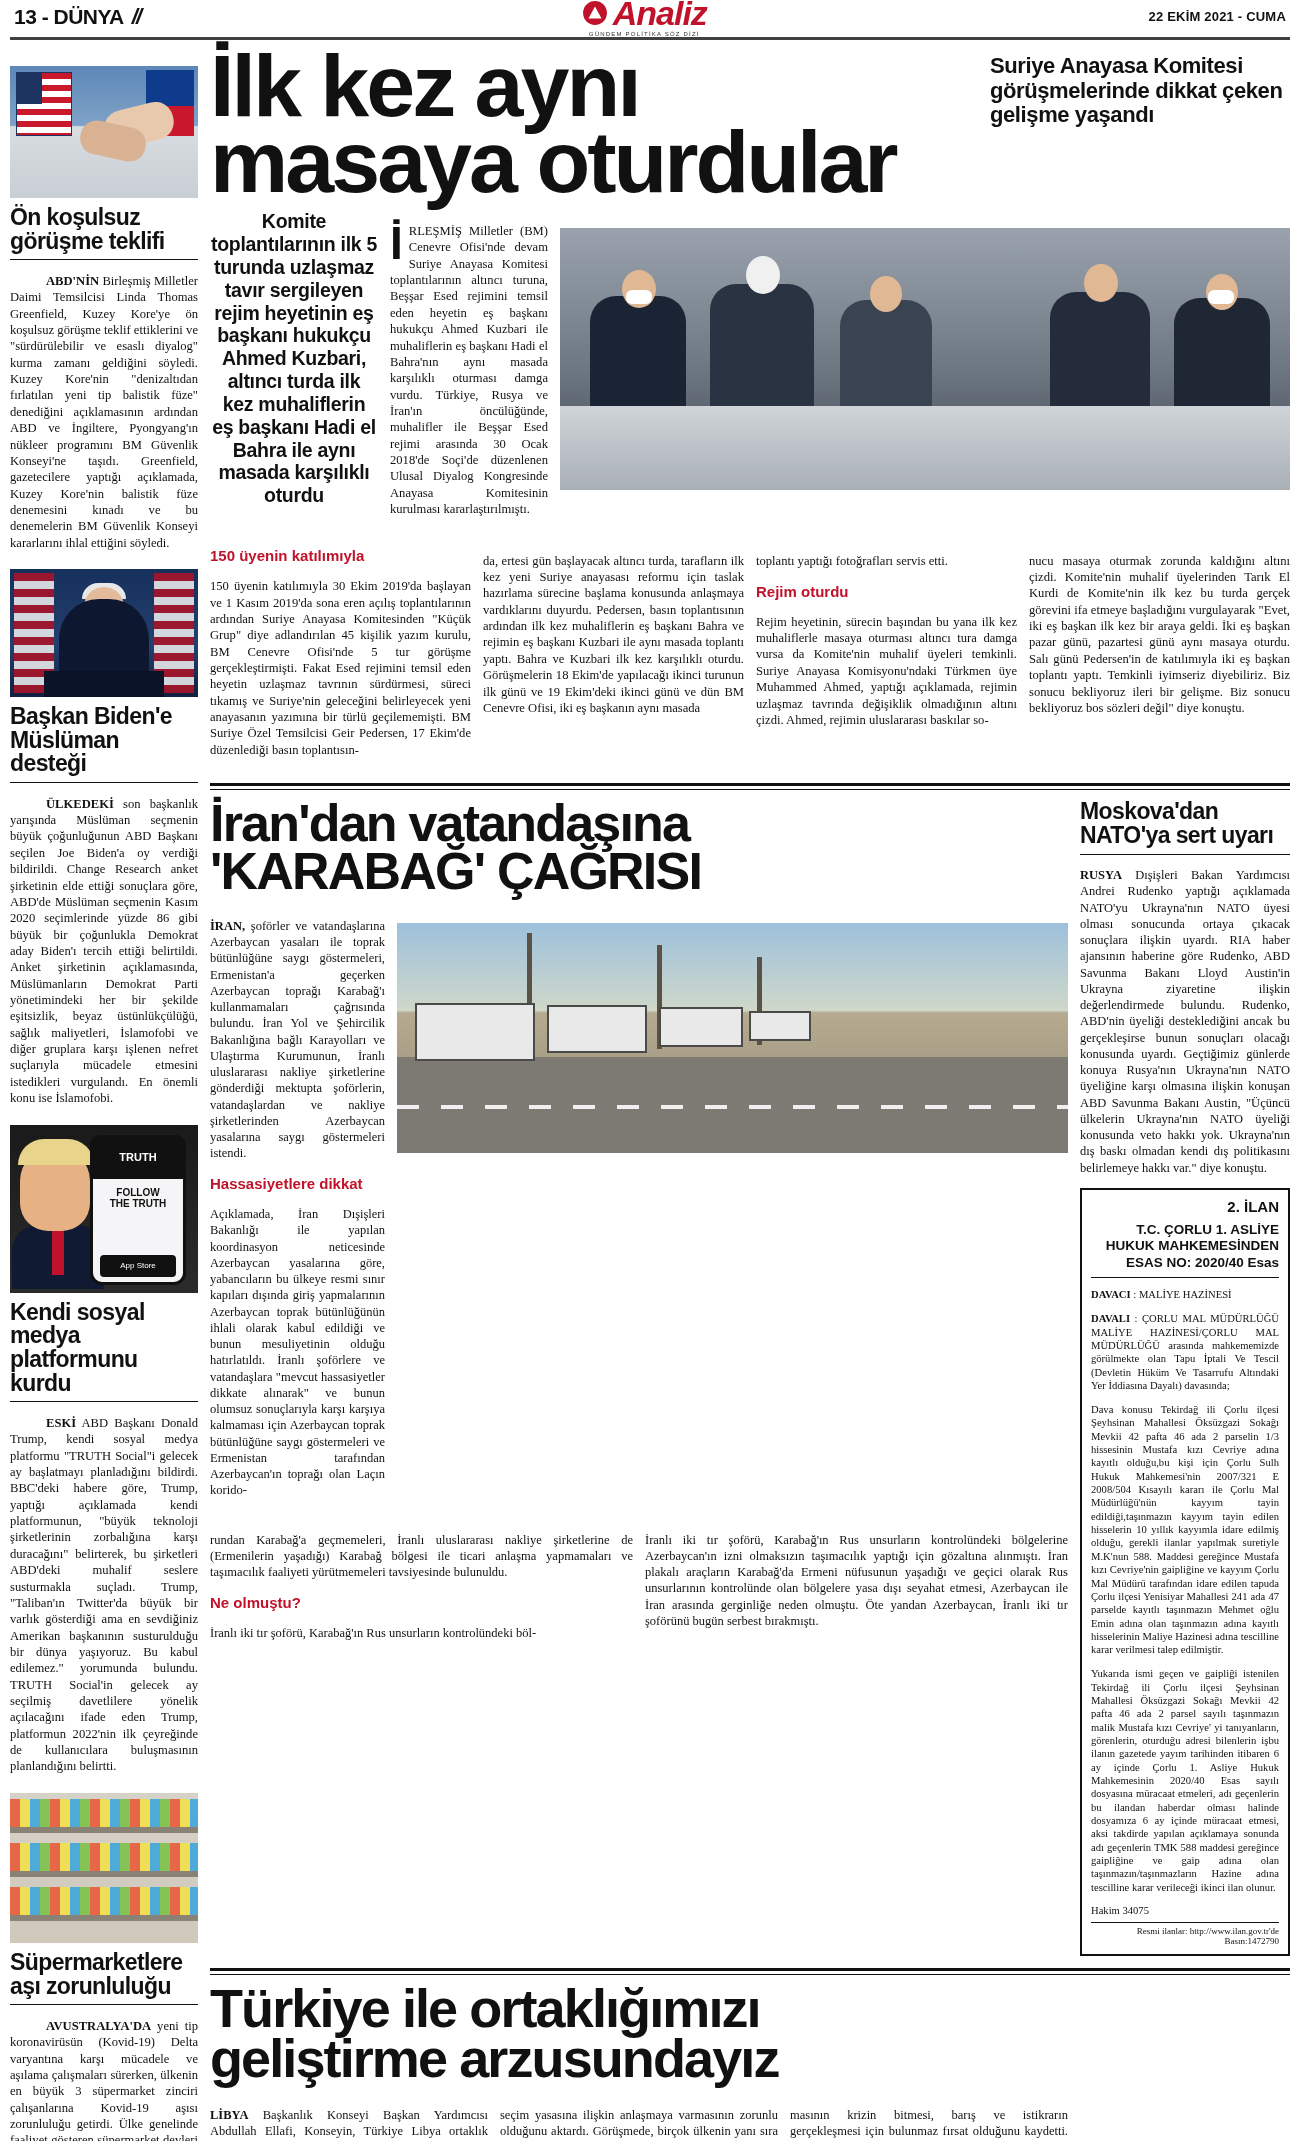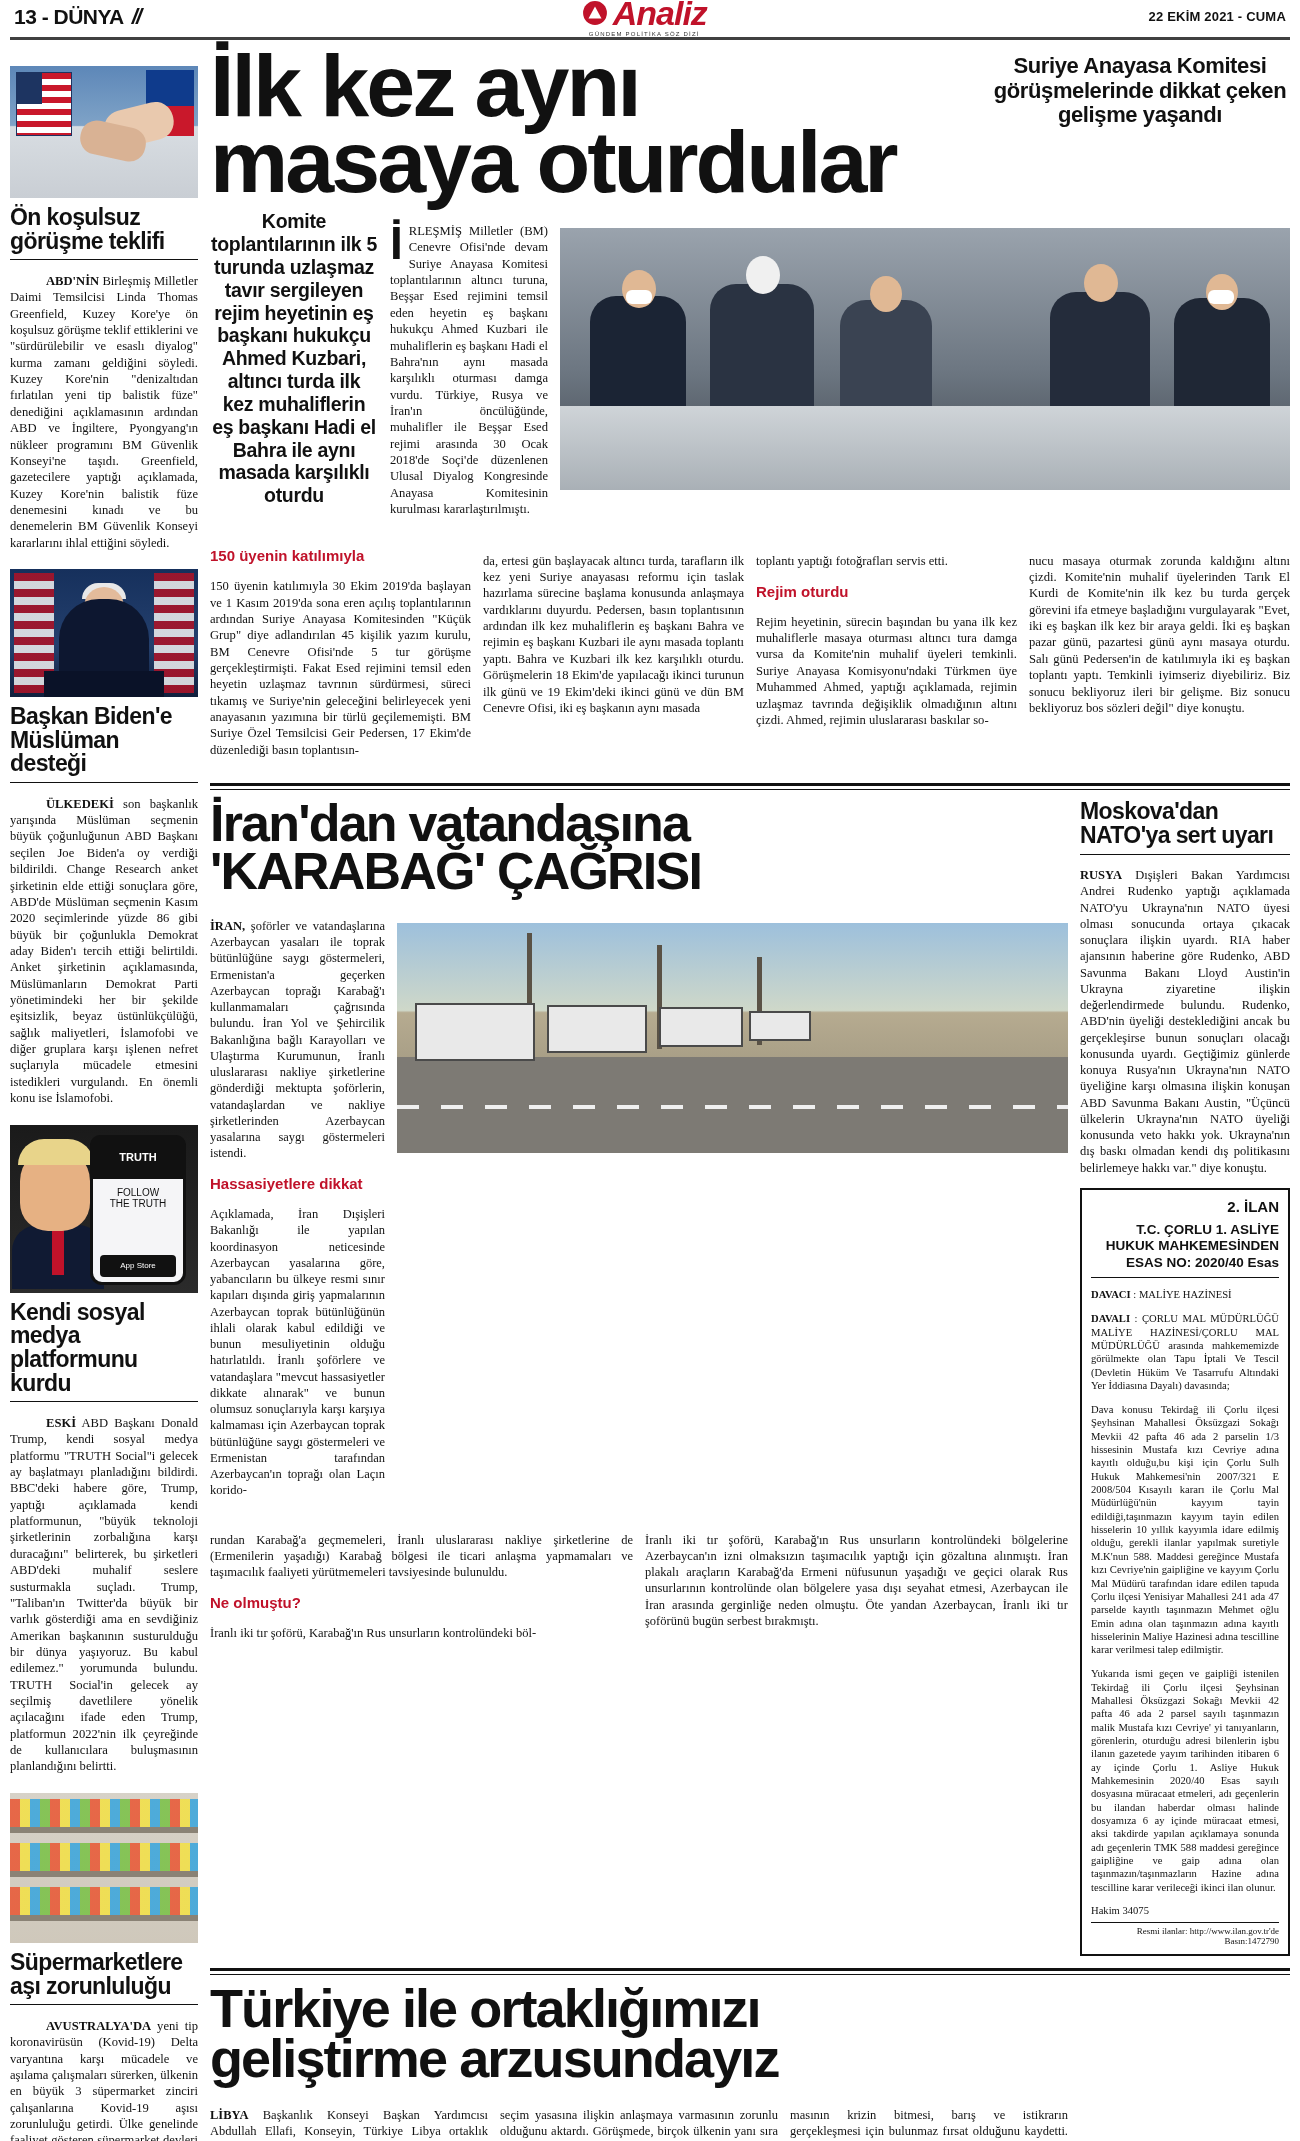--- a/index.html
+++ b/index.html
@@ -81,21 +81,21 @@
   .ph-2 .hair{position:absolute;left:50%;top:14px;transform:translateX(-50%);width:44px;height:16px;background:#e8e8e8;border-radius:22px 22px 0 0;}
   .ph-2 .podium{position:absolute;left:50%;bottom:0;transform:translateX(-50%);width:120px;height:26px;background:#0a1228;}
   .ph-2 .flagL{position:absolute;left:4px;top:4px;width:40px;height:120px;background:repeating-linear-gradient(180deg,#b01226 0 8px,#f2f2f2 8px 16px);opacity:.85;}
   .ph-2 .flagR{position:absolute;right:4px;top:4px;width:40px;height:120px;background:repeating-linear-gradient(180deg,#b01226 0 8px,#f2f2f2 8px 16px);opacity:.85;}
 
   .ph-3 { height:168px; background:linear-gradient(180deg,#1a1a1a 0%, #2b2b2b 100%); }
   .ph-3 .phone{position:absolute;right:12px;top:10px;width:96px;height:150px;background:#f5f5f7;border:3px solid #111;border-radius:12px;}
   .ph-3 .phone-top{position:absolute;right:12px;top:10px;width:96px;height:44px;background:#111;border-radius:10px 10px 0 0;color:#fff;
       font-family:"Liberation Sans",sans-serif;font-size:11px;font-weight:bold;display:flex;align-items:center;justify-content:center;}
   .ph-3 .follow{position:absolute;right:22px;top:62px;width:76px;text-align:center;
-      font-family:"Liberation Sans",sans-serif;font-size:10px;font-weight:normal;color:#111;line-height:1.1;}
+      font-family:"Liberation Sans",sans-serif;font-size:10px;font-weight:bold;color:#111;line-height:1.1;}
   .ph-3 .store{position:absolute;right:22px;bottom:16px;width:76px;height:22px;background:#111;border-radius:4px;color:#fff;
       font-family:"Liberation Sans",sans-serif;font-size:8px;display:flex;align-items:center;justify-content:center;}
   .ph-3 .trump-face{position:absolute;left:10px;top:22px;width:70px;height:84px;background:#e6b183;border-radius:34px 34px 28px 28px;}
   .ph-3 .trump-hair{position:absolute;left:8px;top:14px;width:76px;height:26px;background:#e8d48a;border-radius:30px 30px 0 0;}
   .ph-3 .trump-suit{position:absolute;left:2px;top:100px;width:92px;height:64px;background:#101a33;border-radius:26px 26px 0 0;}
   .ph-3 .trump-tie{position:absolute;left:42px;top:104px;width:12px;height:46px;background:#c0122a;}
 
   .ph-4 { height:150px; background:linear-gradient(180deg,#d7d2c8 0%, #cfc8bb 100%); }
   .ph-4 .shelf{position:absolute;left:0;right:0;height:6px;background:#8a8275;}
   .ph-4 .s1{top:34px;} .ph-4 .s2{top:78px;} .ph-4 .s3{top:122px;}
@@ -104,21 +104,21 @@
   .ph-4 .g1{top:6px;} .ph-4 .g2{top:50px;} .ph-4 .g3{top:94px;}
 
   
   .lead-top { display:flex; gap:27px; align-items:flex-start; }
   .lead-head {
     font-family:"Liberation Sans", sans-serif;
     font-weight:bold; font-size:88px; line-height:0.87;
     letter-spacing:-3px; margin:0; flex:1 1 auto;
   }
   .lead-kicker {
-    width:300px; flex:0 0 300px; text-align:center;
+    width:300px; flex:0 0 300px; text-align:left;
     font-family:"Liberation Sans", sans-serif;
     font-weight:bold; font-size:22px; line-height:1.12; letter-spacing:-0.4px;
     padding-top:6px;
   }
   .lead-head-2 {
     font-family:"Liberation Sans", sans-serif;
     font-weight:bold; font-size:88px; line-height:0.87;
     letter-spacing:-3px; margin:-4px 0 0 0;
   }
 

